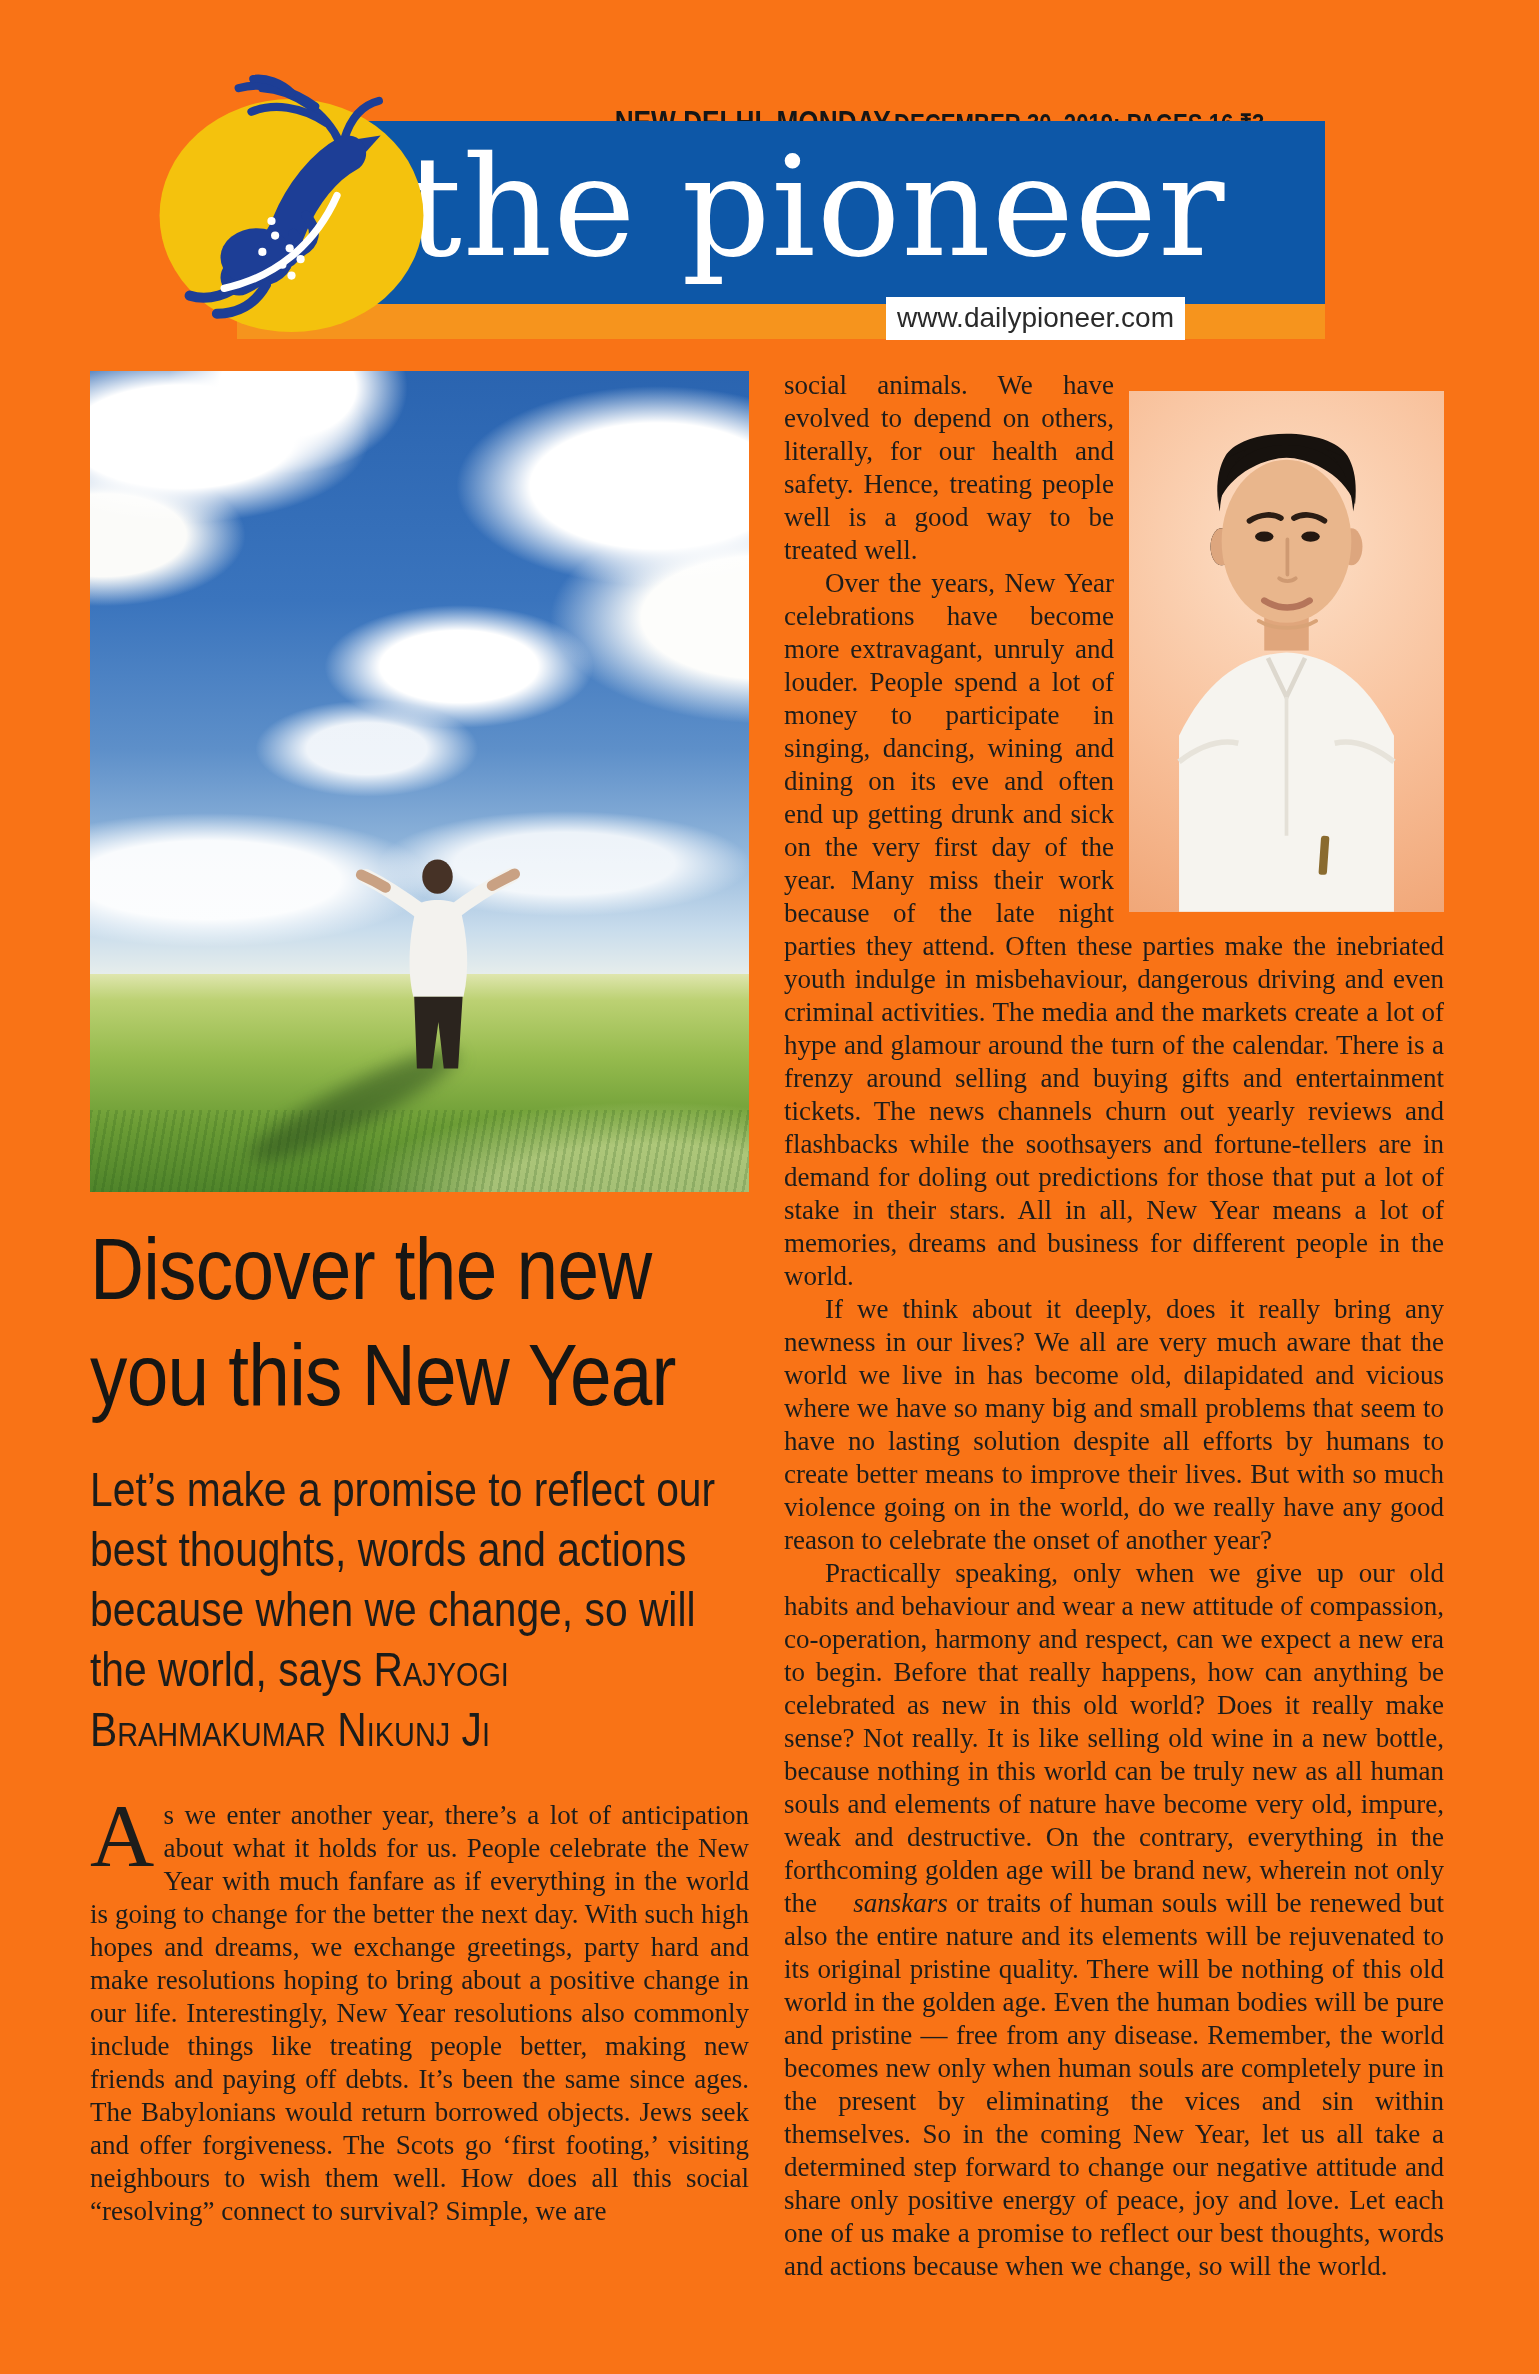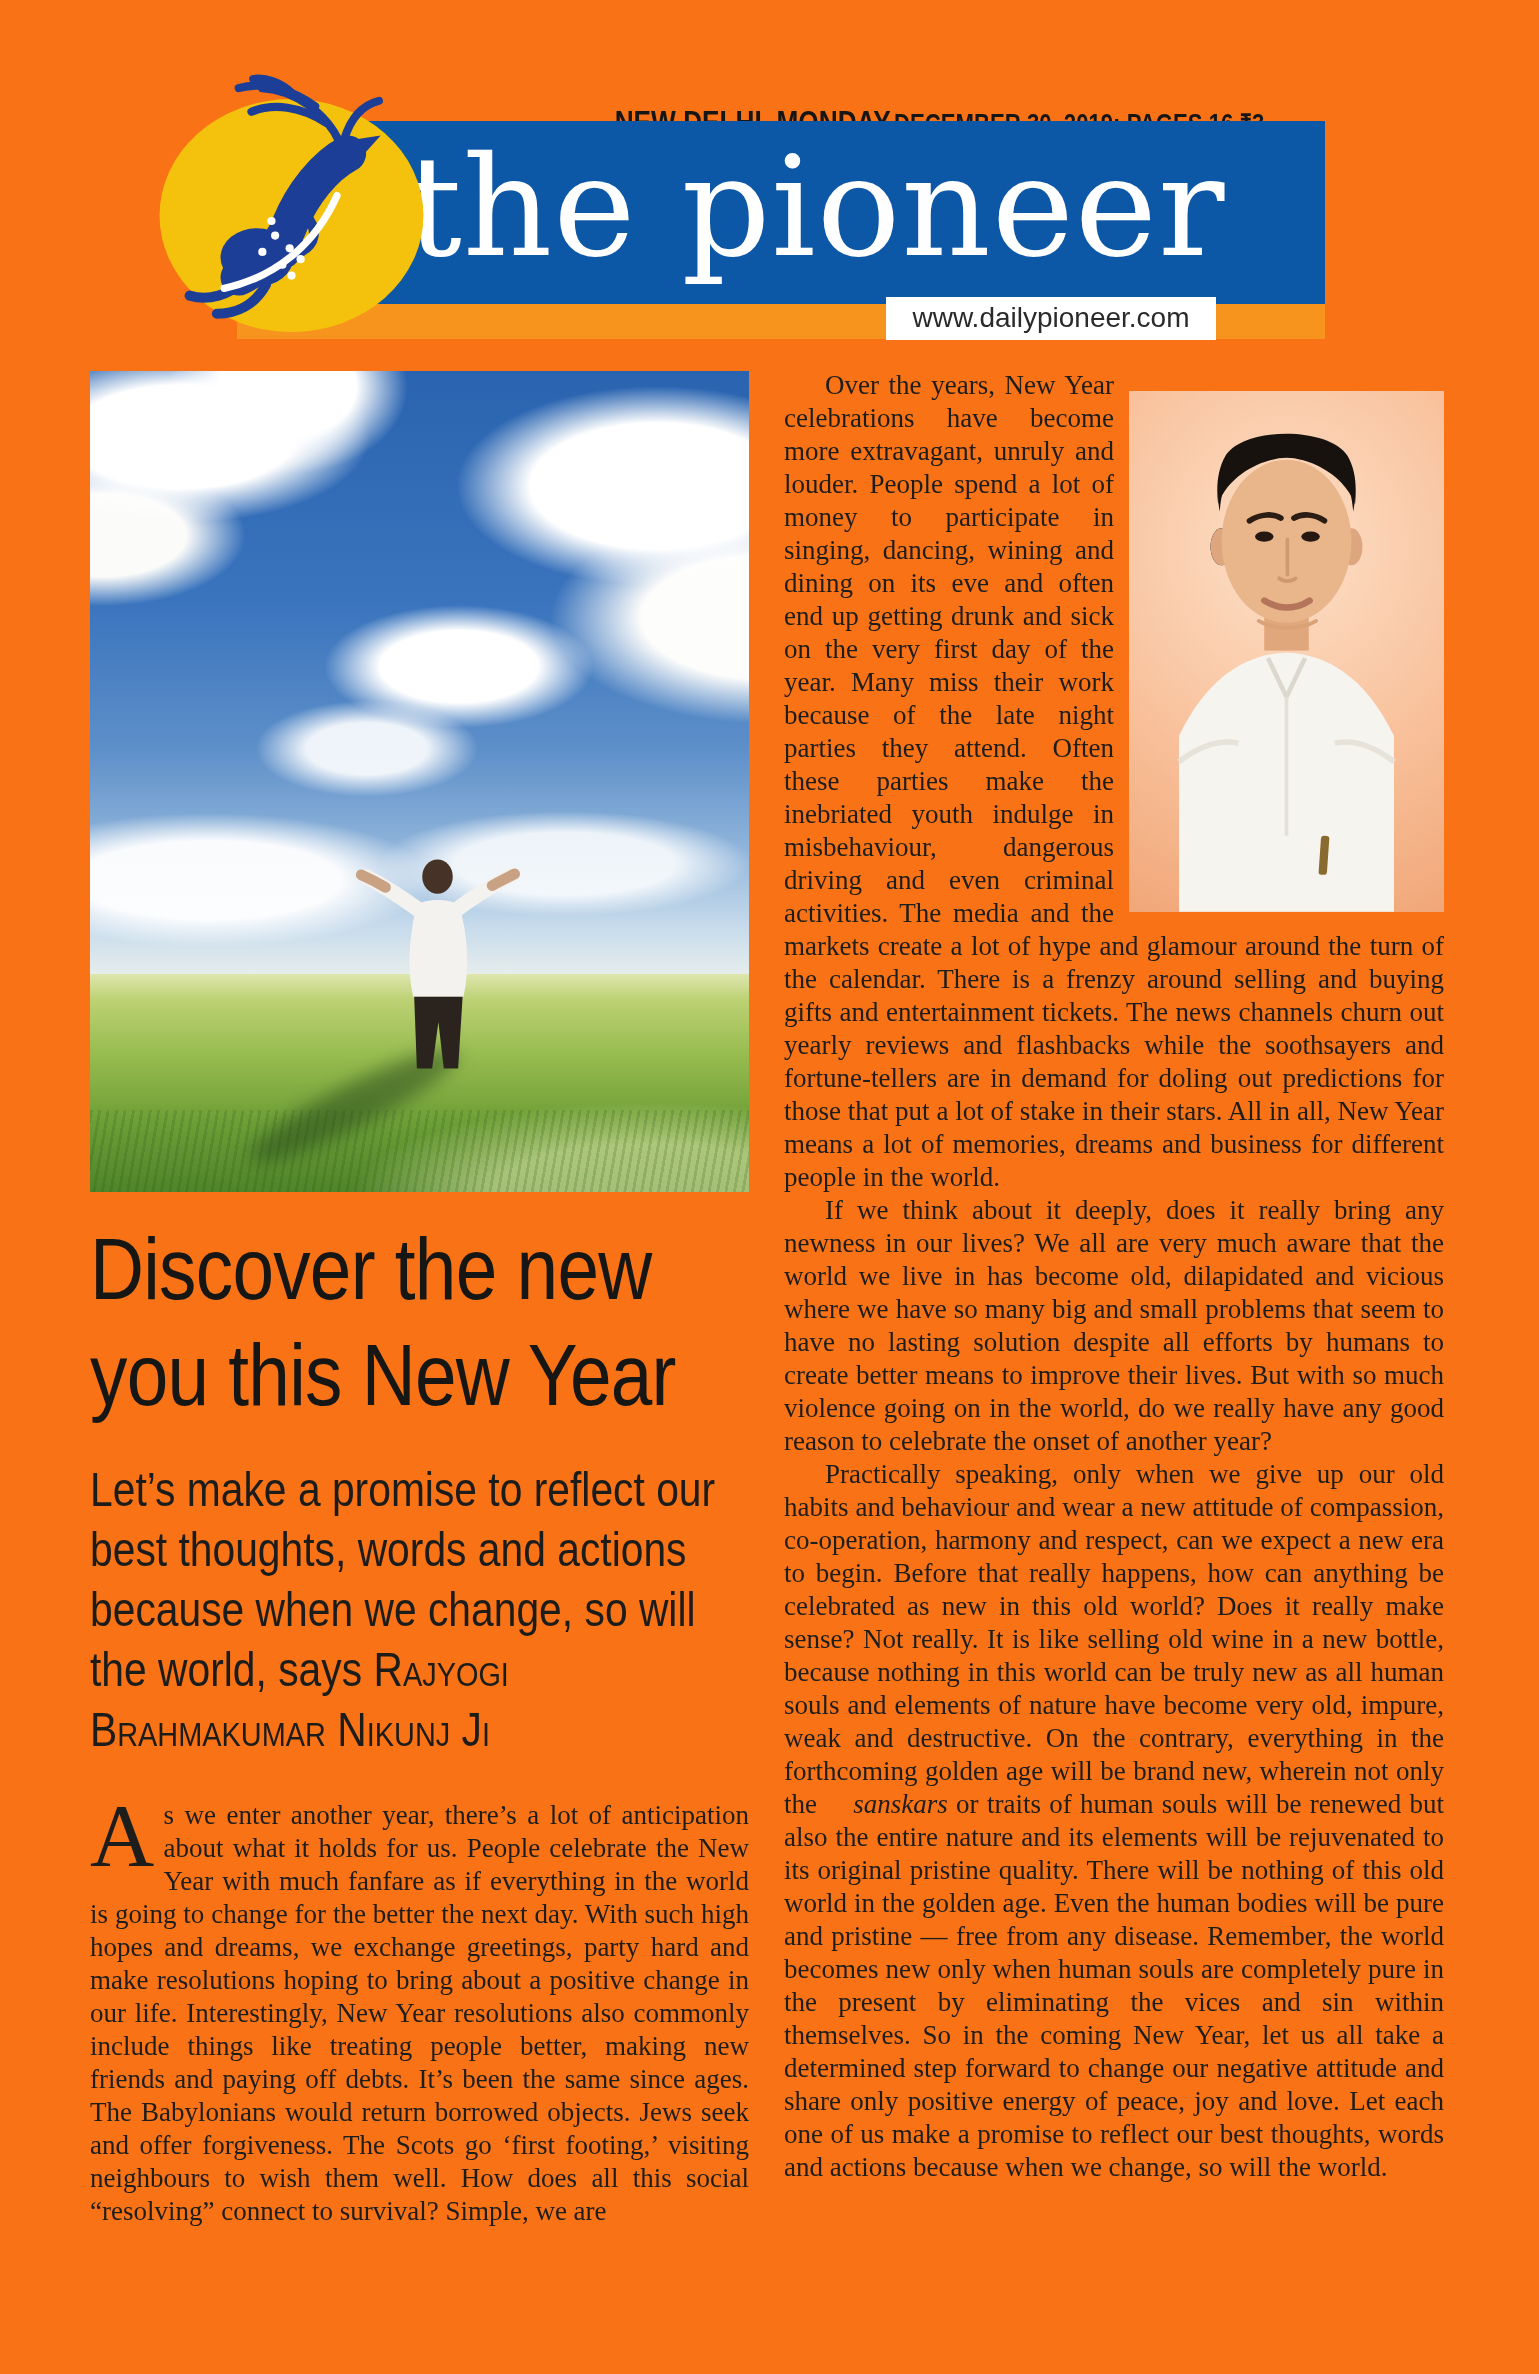--- a/index.html
+++ b/index.html
@@ -9,21 +9,21 @@
   
   .dateline{position:absolute;top:104px;right:276px;white-space:nowrap;
             font-family:"Liberation Sans",sans-serif;font-weight:bold;color:#161616;
             transform:scaleX(.82);transform-origin:100% 0;}
   .dateline .big{font-size:32px;letter-spacing:0;}
   .dateline .small{font-size:27px;letter-spacing:0;}
   .band{position:absolute;left:237px;top:121px;width:1088px;height:184px;background:#0d57a7;}
   .band .title{position:absolute;left:169px;top:-5.6px;font-family:"DejaVu Serif",serif;
                font-size:139px;line-height:184px;color:#ffffff;letter-spacing:0.9px;white-space:nowrap;}
   .strip{position:absolute;left:237px;top:304px;width:1088px;height:35px;background:#f6941d;}
-  .webbox{position:absolute;left:649px;top:-7.4px;width:330px;height:43px;background:#ffffff;
+  .webbox{position:absolute;left:649px;top:-7.4px;width:299px;height:43px;background:#ffffff;
           display:flex;align-items:center;justify-content:center;}
   .webbox span{font-family:"Liberation Sans",sans-serif;font-size:28px;color:#2a2a2a;}
   .logo{position:absolute;left:154px;top:59px;width:275px;height:273px;z-index:3;}
 
   
   .col-left{position:absolute;left:90px;top:371px;width:659px;}
   .col-right{position:absolute;left:784px;top:369px;width:660px;text-align:justify;}
 
   .body{font-size:27px;line-height:33px;text-align:justify;margin:0;}
   .indent{text-indent:41px;}
@@ -194,19 +194,20 @@
         <ellipse cx="196" cy="157" rx="10" ry="5.5" fill="#241811"></ellipse>
 
         <path d="M171 160 L171 198 M162 202 C 167 206, 175 206, 180 202" stroke="#cf9a72" stroke-width="4" fill="none" stroke-linecap="round"></path>
 
         <path d="M146 226 C 162 236, 180 236, 195 226" stroke="#b5755a" stroke-width="7" fill="none" stroke-linecap="round"></path>
 
         <path d="M140 248 C 156 258, 186 258, 202 248" stroke="#d9a377" stroke-width="4" fill="none" stroke-linecap="round"></path>
       </svg>
     </figure>
 
+    <p class="body">social animals. We have evolved to depend on others, literally, for our health and safety. Hence, treating people well is a good way to be treated well.</p>
     <p class="body indent">Over the years, New Year celebrations have become more extravagant, unruly and louder. People spend a lot of money to participate in singing, dancing, wining and dining on its eve and often end up getting drunk and sick on the very first day of the year. Many miss their work because of the late night parties they attend. Often these parties make the inebriated youth indulge in misbehaviour, dangerous driving and even criminal activities. The media and the markets create a lot of hype and glamour around the turn of the calendar. There is a frenzy around selling and buying gifts and entertainment tickets. The news channels churn out yearly reviews and flashbacks while the soothsayers and fortune-tellers are in demand for doling out predictions for those that put a lot of stake in their stars. All in all, New Year means a lot of memories, dreams and business for different people in the world.</p>
     <p class="body indent">If we think about it deeply, does it really bring any newness in our lives? We all are very much aware that the world we live in has become old, dilapidated and vicious where we have so many big and small problems that seem to have no lasting solution despite all efforts by humans to create better means to improve their lives. But with so much violence going on in the world, do we really have any good reason to celebrate the onset of another year?</p>
     <p class="body indent"><span>Practically speaking, only when we give up our old habits and behaviour and wear a new attitude of compassion, co-operation, harmony and respect, can we expect a new era to begin. Before that really happens, how can anything be celebrated as new in this old world? Does it really make sense? Not really. It is like selling old wine in a new bottle, because nothing in this world can be truly new as all human souls and elements of nature have become very old, impure, weak and destructive. On the contrary, everything in the forthcoming golden age will be brand new, wherein not only the </span><i>sanskars</i><span> or traits of human souls will be renewed but also the entire nature and its elements will be rejuvenated to its original pristine quality. There will be nothing of this old world in the golden age. Even the human bodies will be pure and pristine — free from any disease. Remember, the world becomes new only when human souls are completely pure in the present by eliminating the vices and sin within themselves. So in the coming New Year, let us all take a determined step forward to change our negative attitude and share only positive energy of peace, joy and love. Let each one of us make a promise to reflect our best thoughts, words and actions because when we change, so will the world.</span></p>
   </section>
 
 </div>
 
 
 </body></html>

